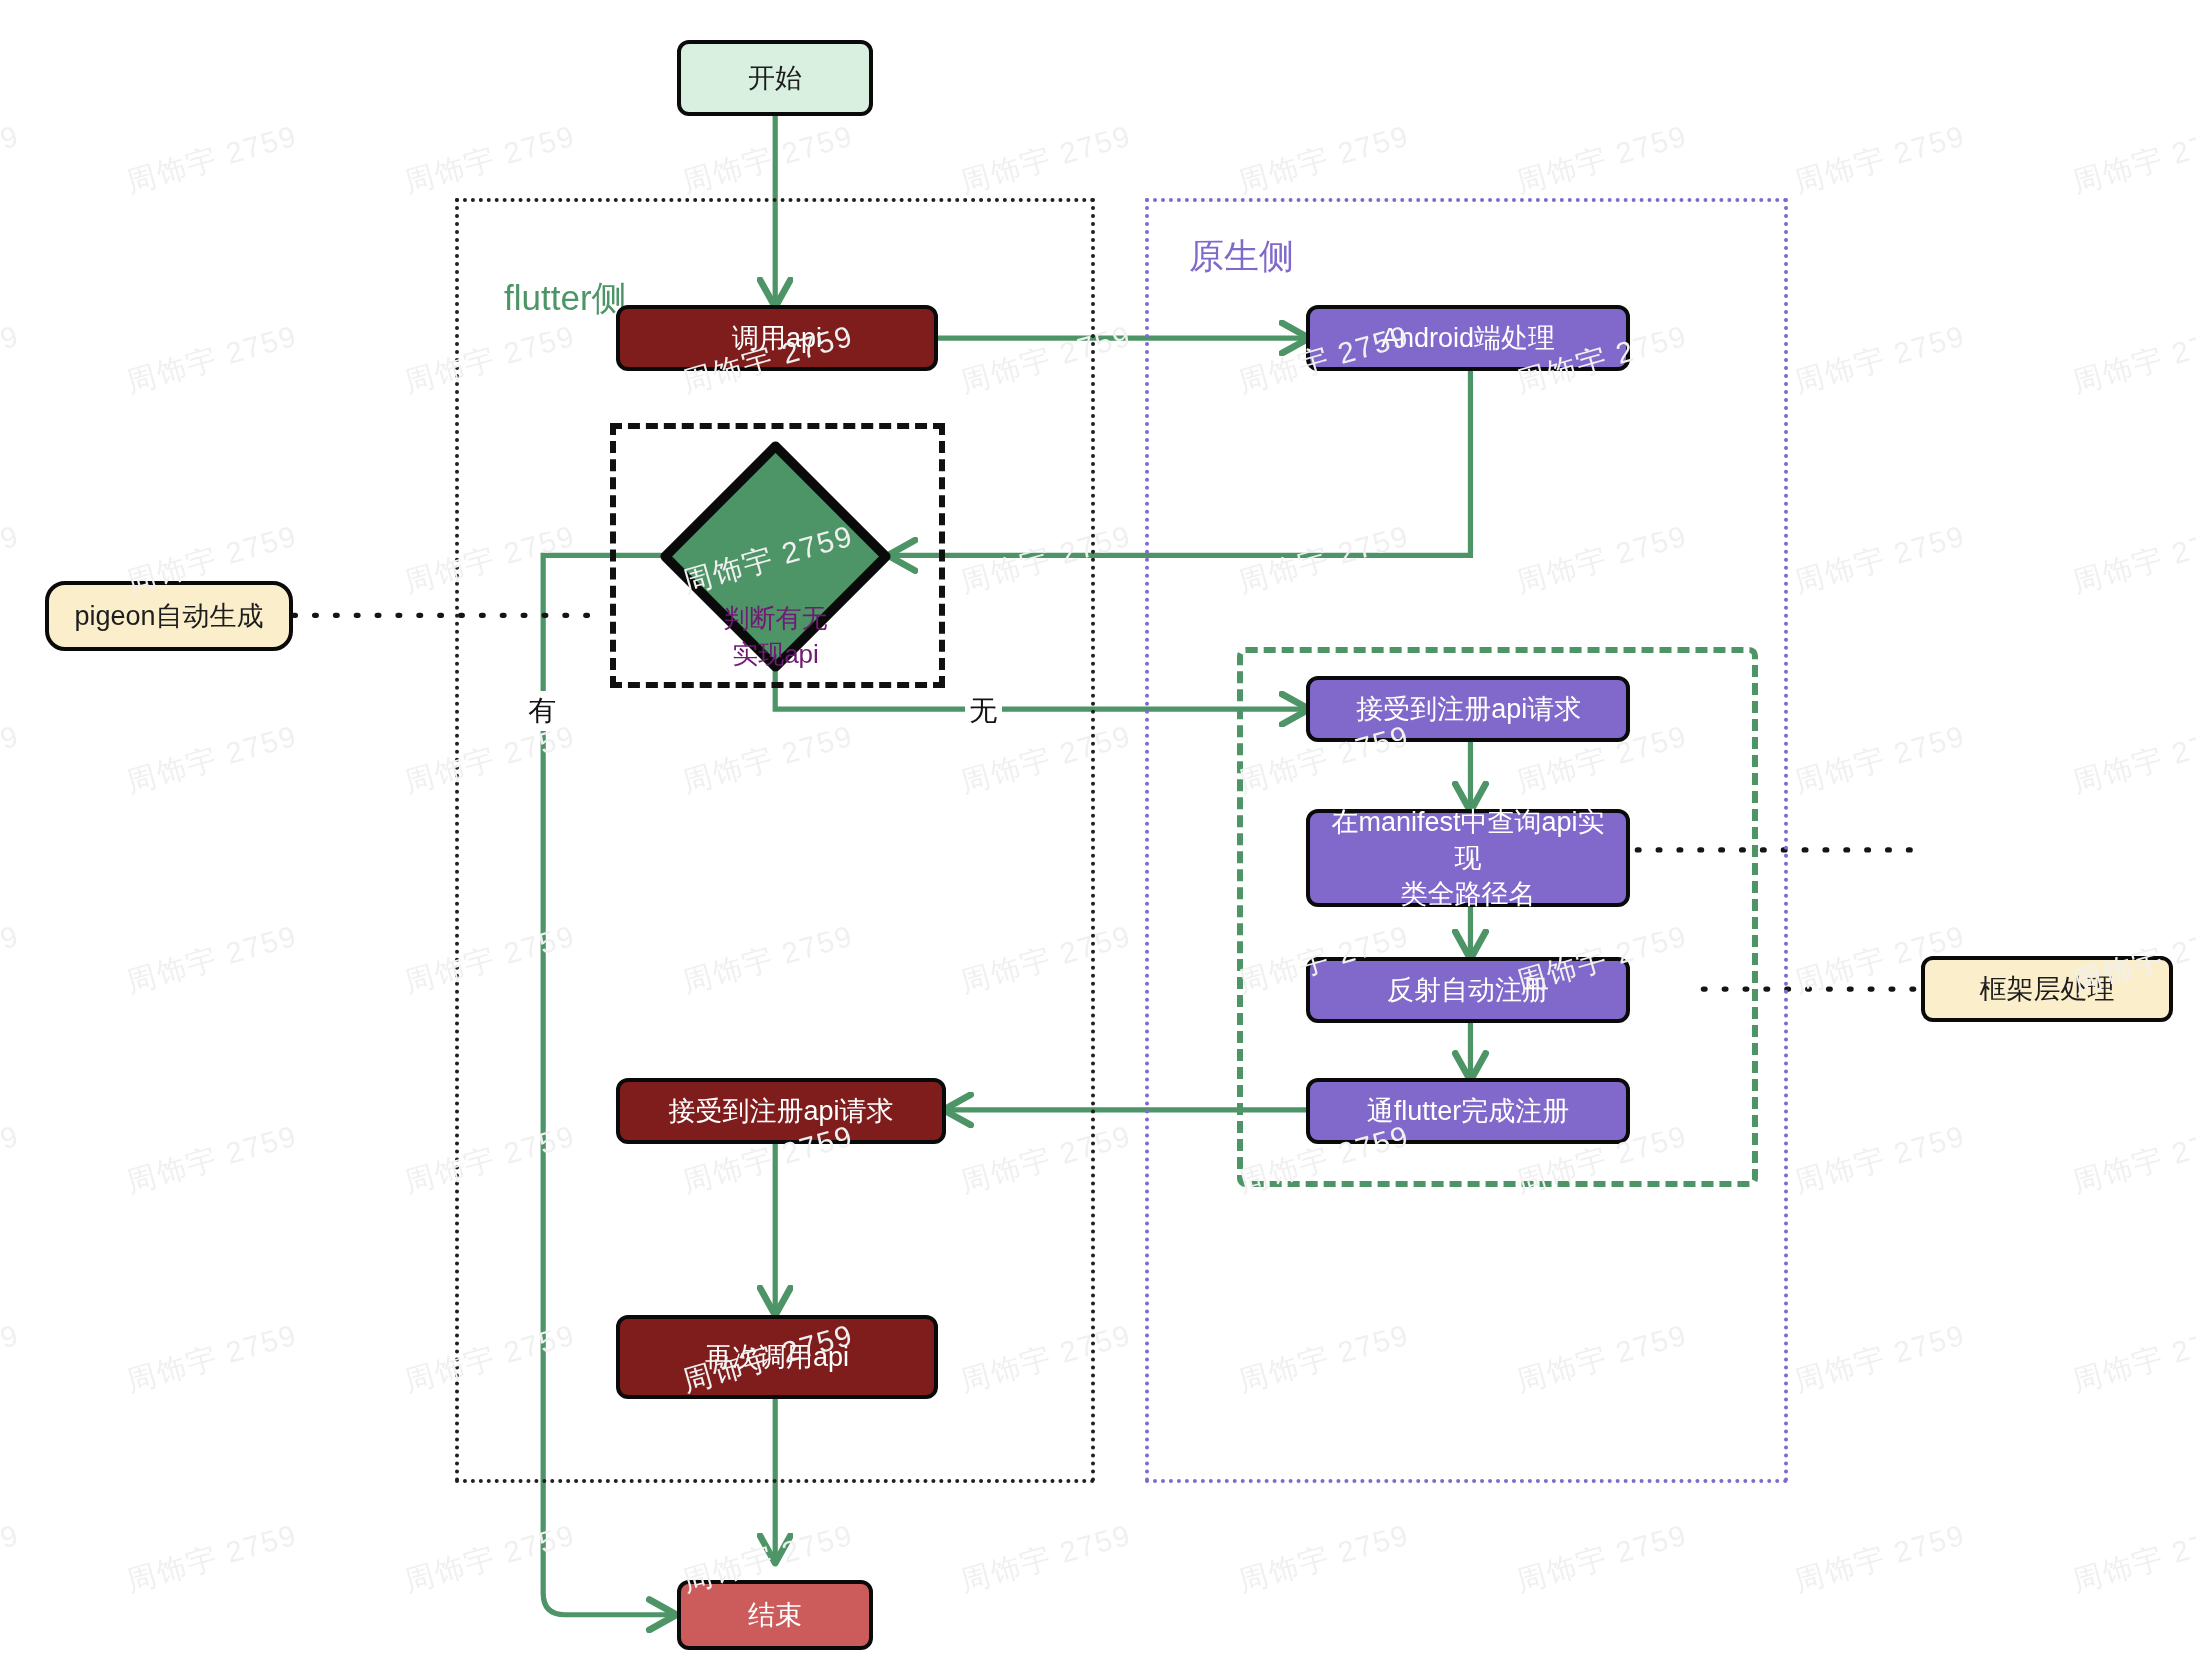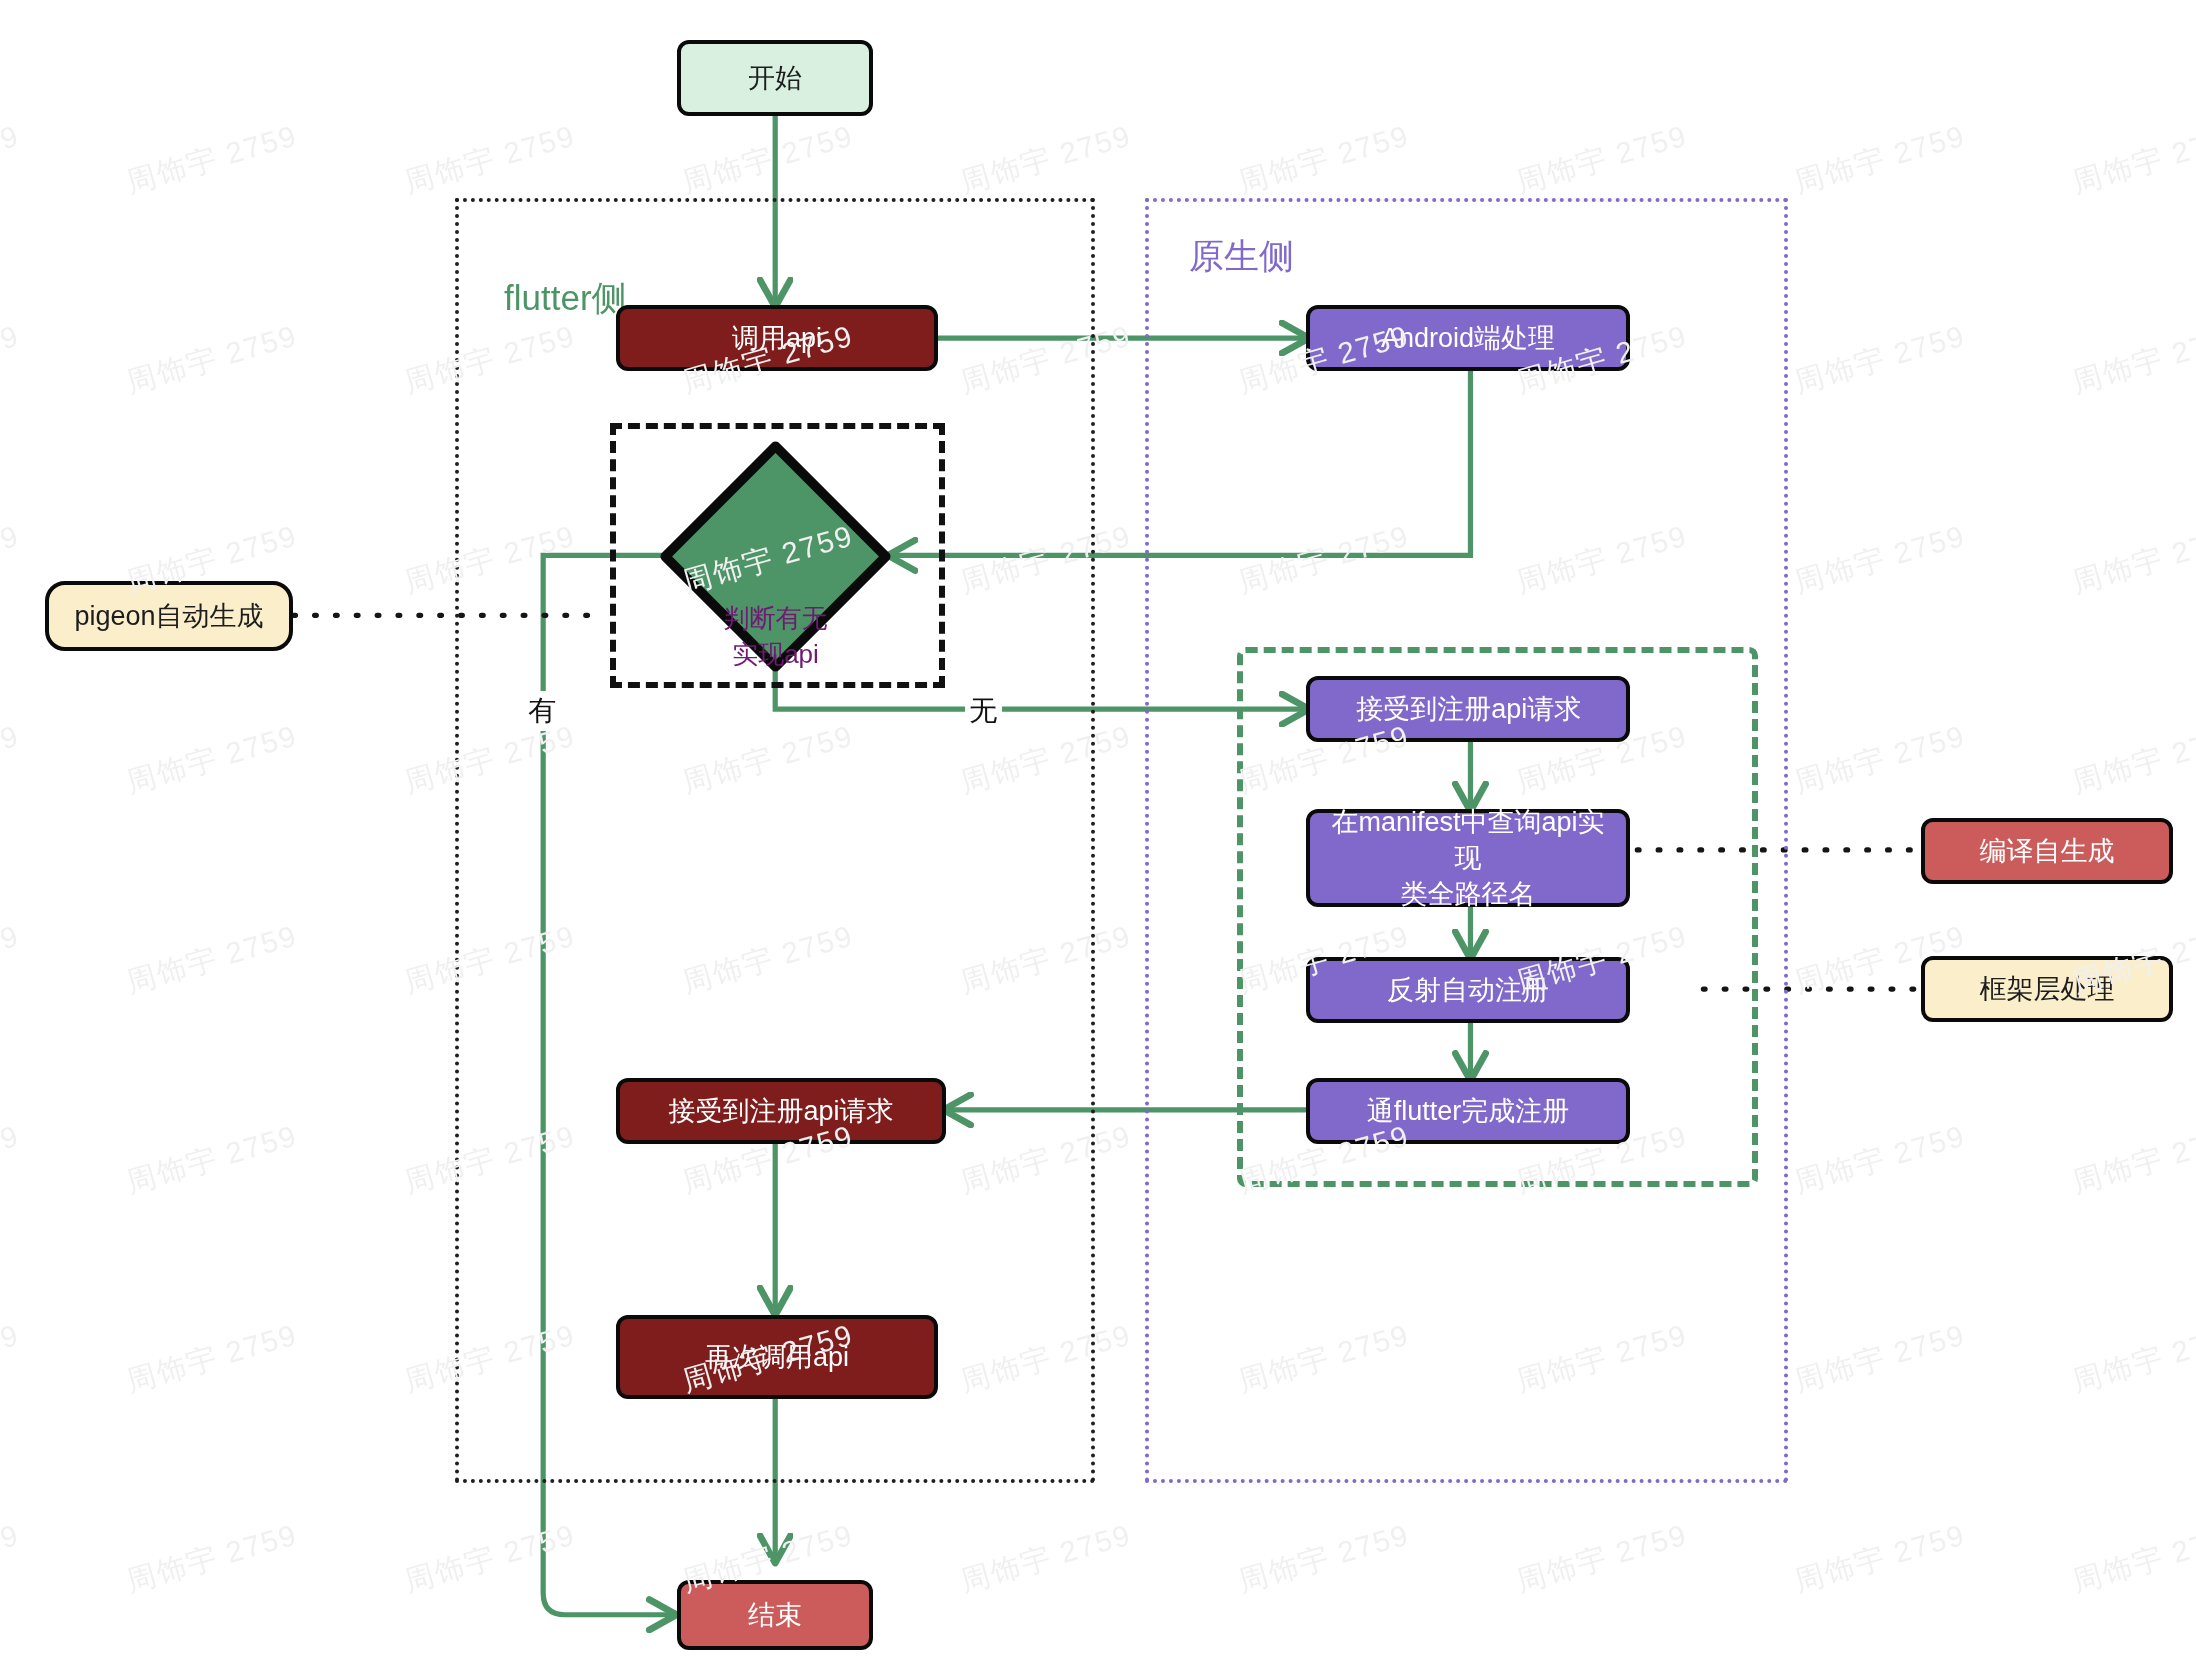--- a/index.html
+++ b/index.html
@@ -238,23 +238,20 @@
   </div>
 
   <div class="node n-green" style="left:616px;top:1315px;width:322px;height:84px;">
     <span>再次调用api</span>
   </div>
 
   <div class="node n-red" style="left:677px;top:1580px;width:196px;height:70px;">
     <span>结束</span>
   </div>
 
-  <div class="node n-red" style="left:1921px;top:818px;width:252px;height:66px;">
-    <span>编译自生成</span>
-  </div>
 
   <div class="node n-cream" style="left:1921px;top:956px;width:252px;height:66px;">
     <span>框架层处理</span>
   </div>
 
   <div class="edge-label" style="left:524px;top:691px;">有</div>
   <div class="edge-label" style="left:965px;top:691px;">无</div>
 
 </div>
 

